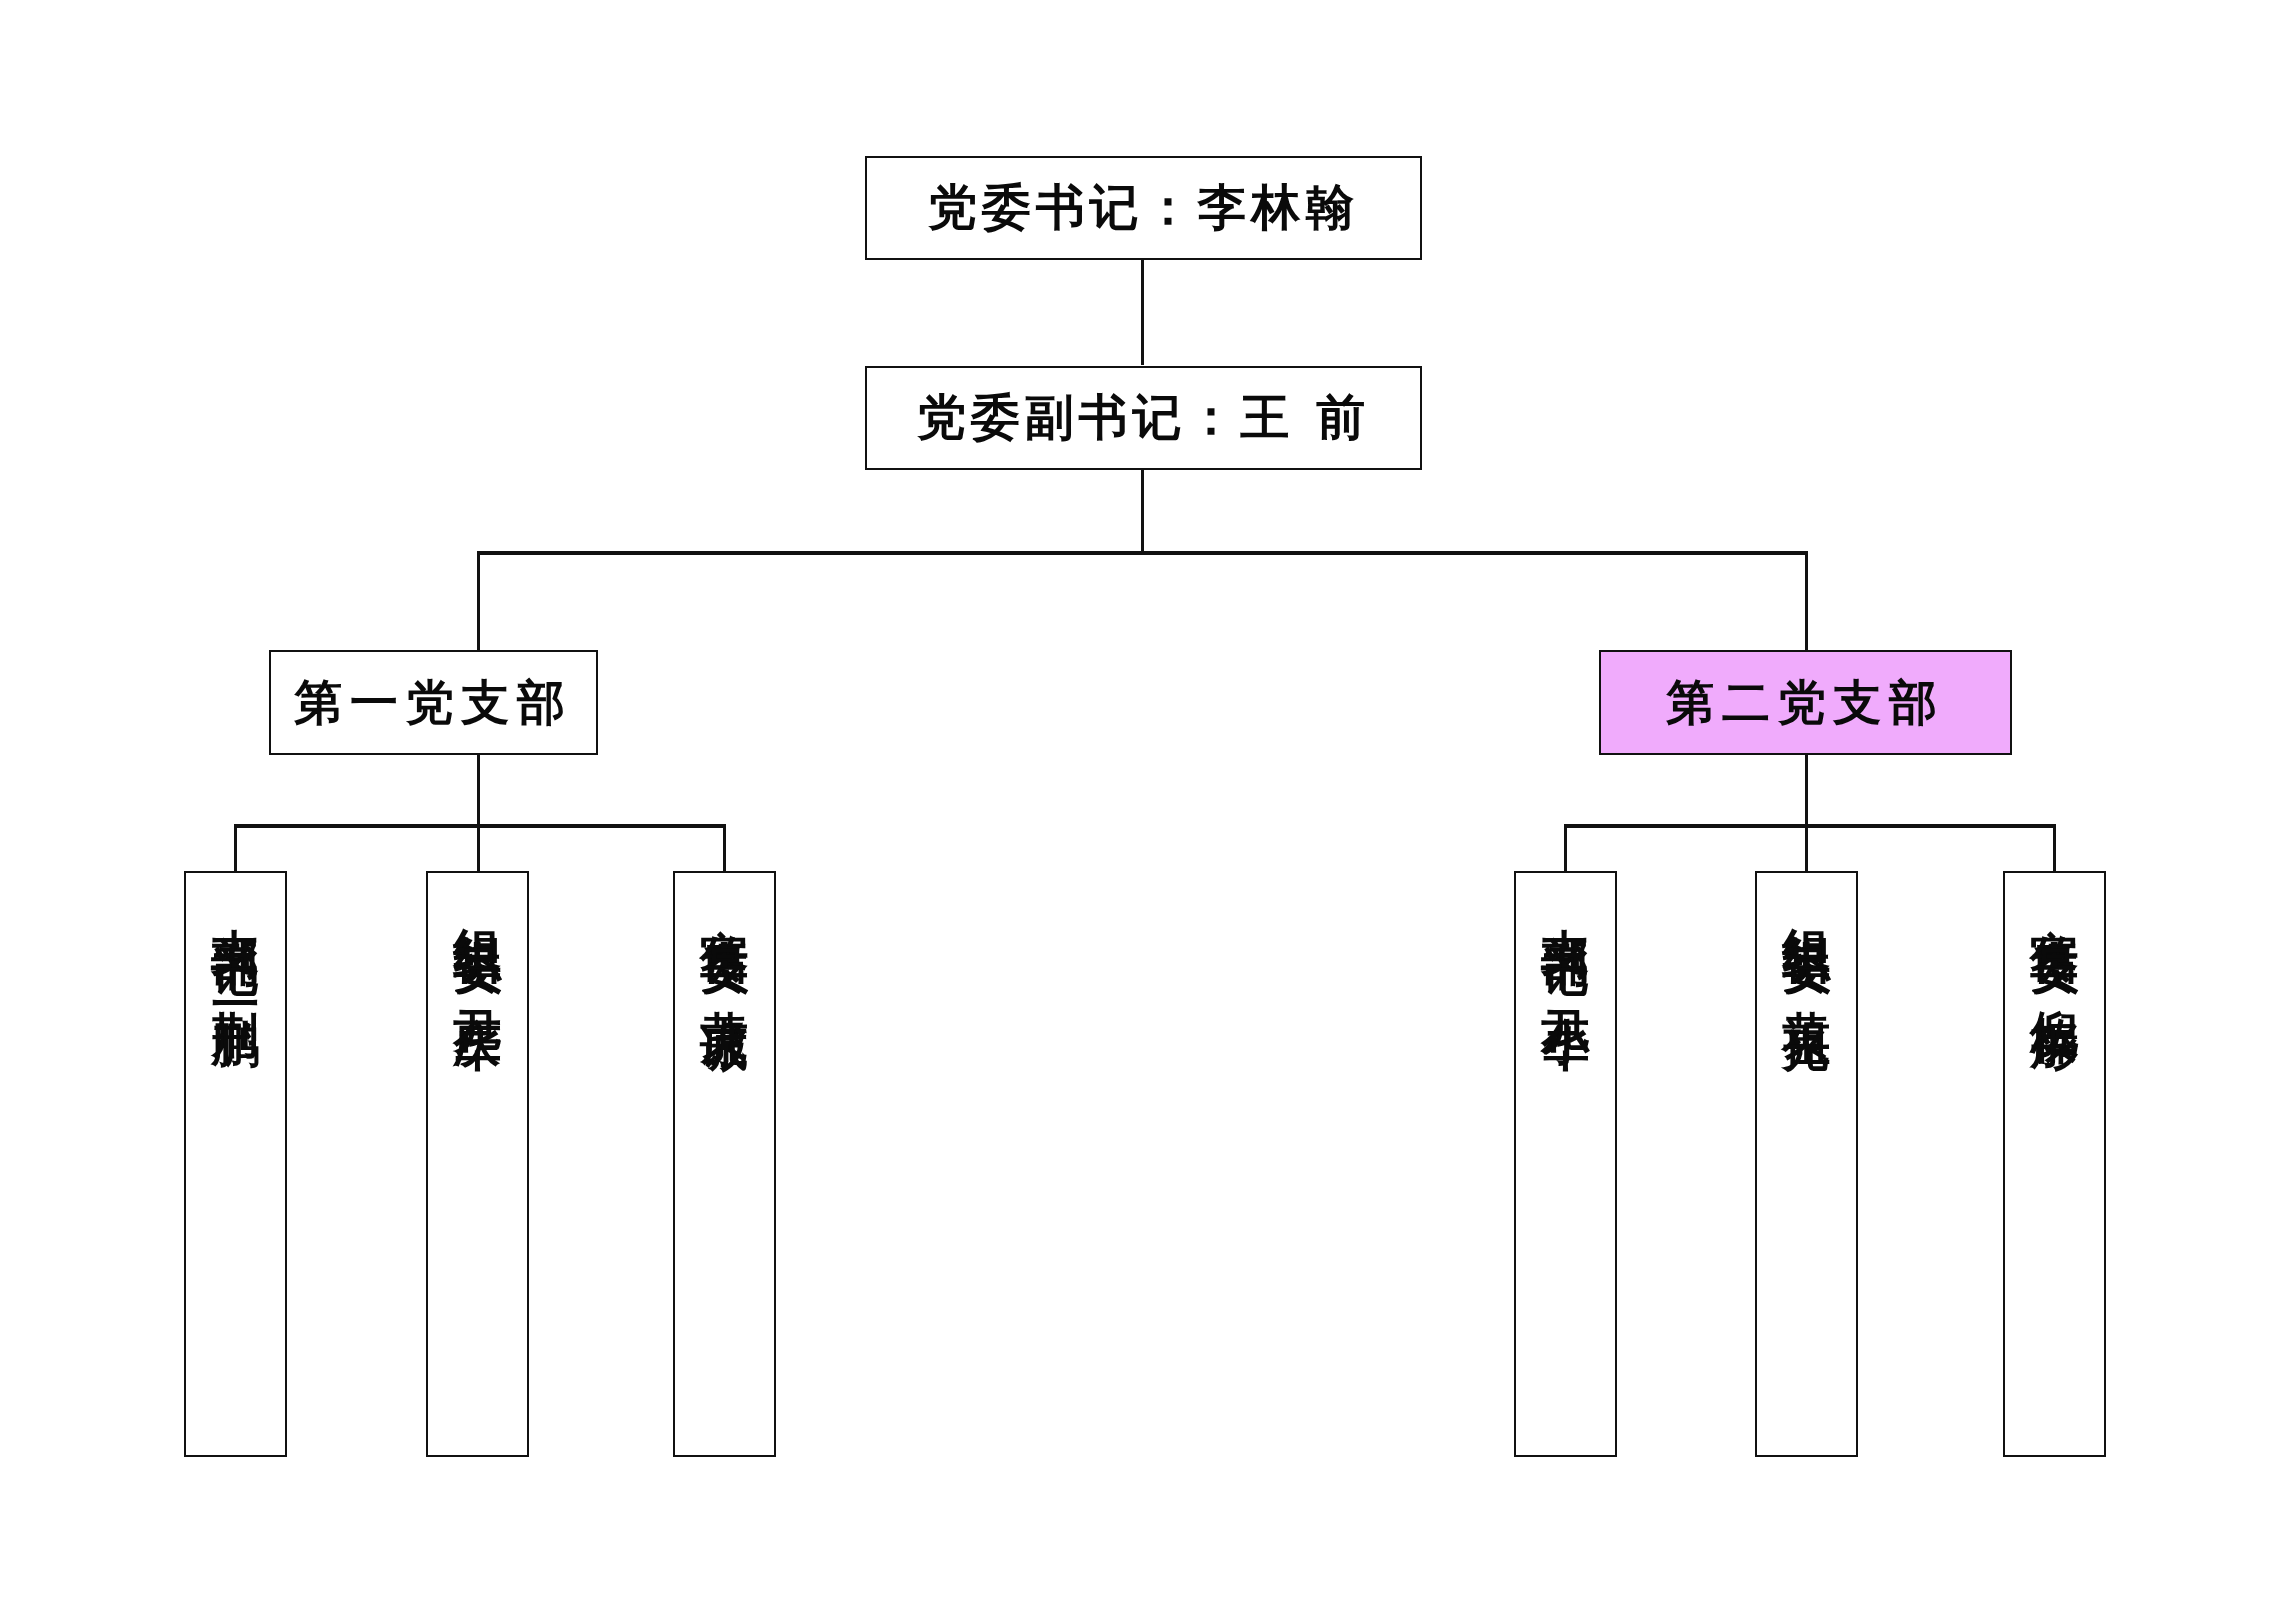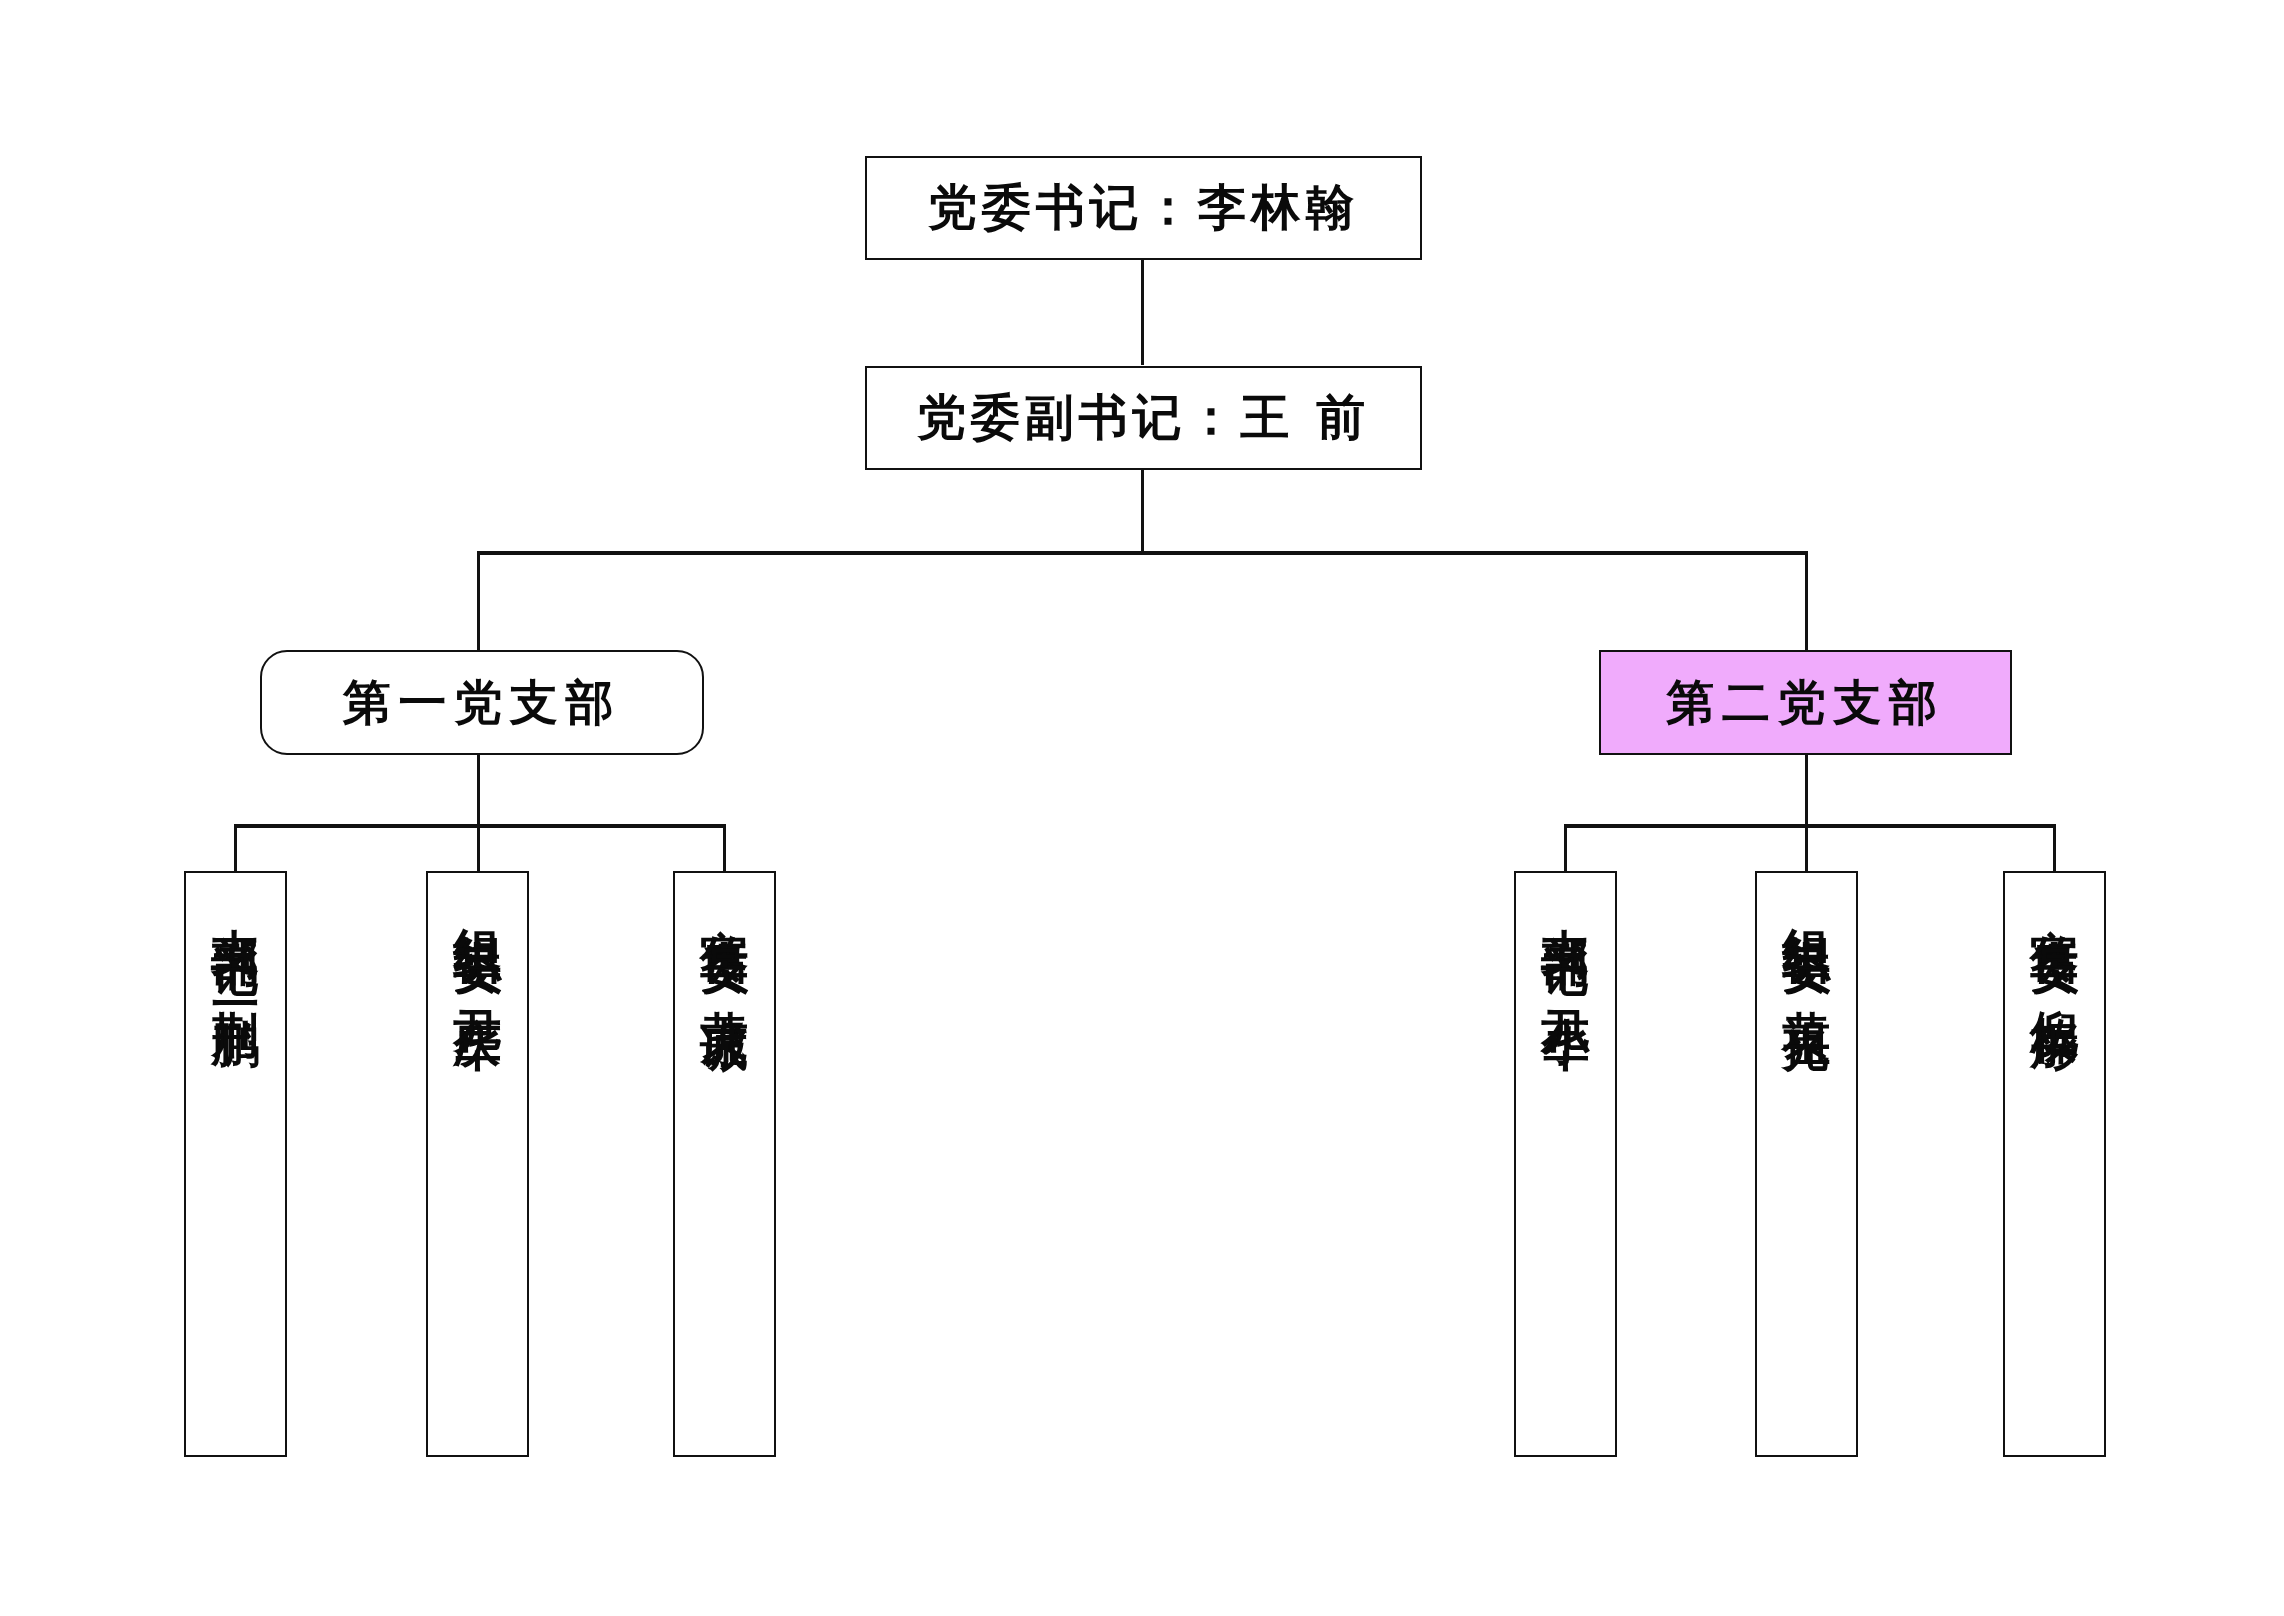--- a/index.html
+++ b/index.html
@@ -99,21 +99,21 @@
   <div class="conn v" style="left: 2053px; top: 824px; height: 49px; background: rgb(17, 17, 17);"></div>
 
   <div class="node horiz" style="left: 865px; top: 366px; width: 557px; height: 104px; border-color: rgb(17, 17, 17); background: rgb(255, 255, 255);">
     <span class="node-label" style="color: rgb(10, 10, 10);">党委副书记：王 前</span>
   </div>
 
   <div class="node horiz" style="left: 865px; top: 156px; width: 557px; height: 104px; border-color: rgb(17, 17, 17); background: rgb(255, 255, 255);">
     <span class="node-label" style="color: rgb(10, 10, 10);">党委书记：李林翰</span>
   </div>
 
-  <div class="node branch" style="left: 260px; top: 650px; width: 444px; height: 105px; border-color: rgb(17, 17, 17); background: rgb(255, 255, 255); border-radius: 27px;">
+  <div class="node branch" style="left: 269px; top: 650px; width: 329px; height: 105px; border-color: rgb(17, 17, 17); background: rgb(255, 255, 255);">
     <span class="node-label" style="color: rgb(10, 10, 10);">第一党支部</span>
   </div>
 
   <div class="node branch" style="left: 1599px; top: 650px; width: 413px; height: 105px; border-color: rgb(17, 17, 17); background: #f0abfc;">
     <span class="node-label" style="color: rgb(10, 10, 10);">第二党支部</span>
   </div>
 
   <div class="node vert" style="left: 184px; top: 871px; width: 103px; height: 586px; border-color: rgb(17, 17, 17); background: rgb(255, 255, 255);">
     <span class="node-label" style="color: rgb(10, 10, 10);">支部书记：荆一鹏</span>
   </div>

